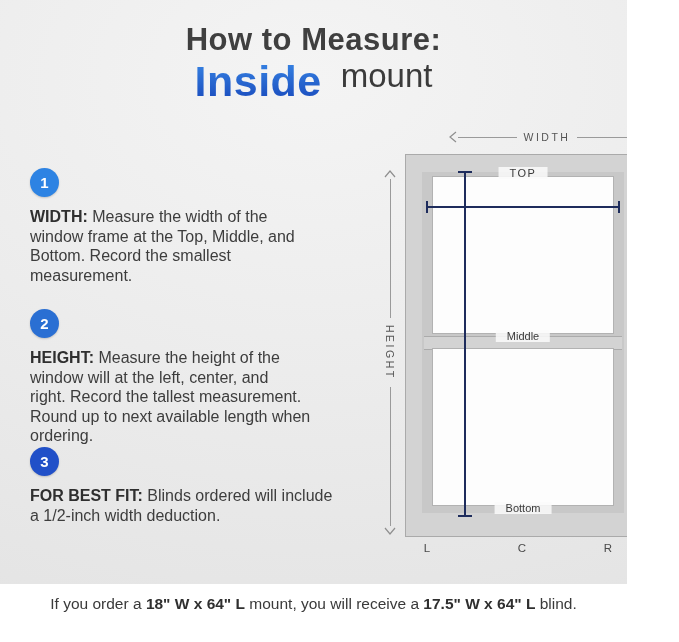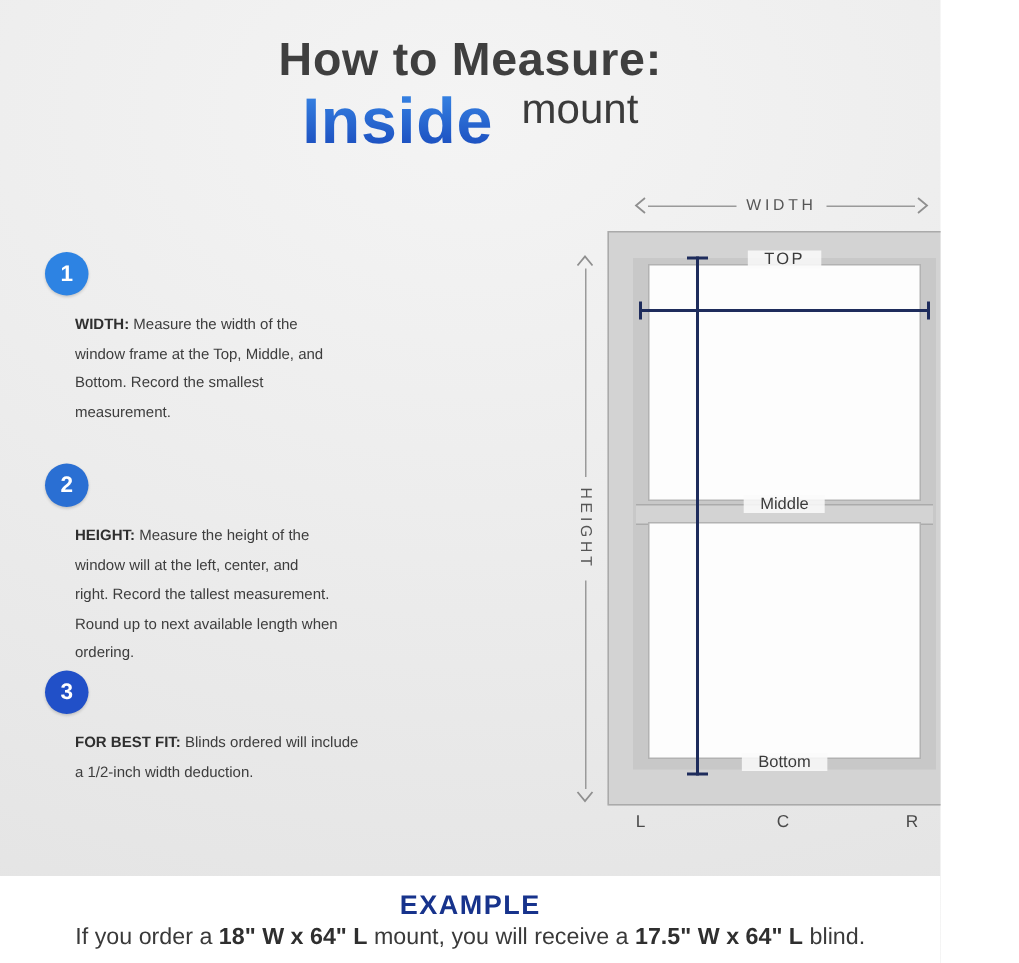--- a/index.html
+++ b/index.html
@@ -10,40 +10,39 @@
   }
   
   .header{position:absolute;top:22px;left:0;width:100%;text-align:center;}
   .title-line1{font-size:31px;font-weight:600;color:#3f3f3f;letter-spacing:.5px;}
   .title-line2{display:flex;justify-content:center;align-items:flex-start;gap:19px;margin-top:-1px;}
   .title-highlight{
     font-size:43px;font-weight:700;letter-spacing:.5px;color:#1c52c6;
     background:linear-gradient(180deg,#3a8ae8 0%,#1644b8 100%);
     -webkit-background-clip:text;background-clip:text;-webkit-text-fill-color:transparent;
   }
-  .title-suffix{font-size:28px;font-weight:500;color:#3b3b3b;}
+  .title-suffix{font-size:33px;font-weight:500;color:#3b3b3b;}
   
   .step{position:absolute;left:30px;width:345px;}
   .step-1{top:168px;} .step-2{top:309px;} .step-3{top:447px;}
   .step-num{
     width:29px;height:29px;border-radius:50%;background:#2d83e3;color:#fff;
     font-size:15px;font-weight:700;display:flex;align-items:center;justify-content:center;
     box-shadow:0 1px 2px rgba(0,0,0,.18);
   }
   .step-text{
-    margin-top:10px;font-size:10px;line-height:19.5px;color:#3d3d3d;
+    margin-top:10px;font-size:16px;line-height:19.5px;color:#3d3d3d;
     white-space:pre-line;
-    margin-left:20px;
   }
   .step-lead{font-weight:700;color:#2f2f2f;}
   .step-underline{text-underline-offset:3px;}
   
   :root{--measure:#1e2c5c;}
   .indicator{color:#555;font-size:10.5px;letter-spacing:2.5px;font-weight:500;}
-  .width-indicator{position:absolute;left:422px;top:130px;width:198px;height:14px;display:flex;align-items:center;text-align:center;}
+  .width-indicator{position:absolute;left:448px;top:130px;width:198px;height:14px;display:flex;align-items:center;text-align:center;}
   .ind-line{flex:1;height:1px;background:#9a9a9a;}
   .ind-label-h{padding:0 7px;}
   .height-indicator{position:absolute;left:383px;top:169px;width:14px;height:367px;display:flex;flex-direction:column;align-items:center;}
   .ind-vline{flex:1;width:1px;background:#9a9a9a;}
   .ind-label-v{writing-mode:vertical-rl;padding:7px 0;}
   .window{position:absolute;left:405px;top:154px;width:236px;height:383px;background:#d3d3d3;border:1px solid #aaa;box-sizing:border-box;}
   .opening{position:absolute;left:16px;right:16px;top:17px;bottom:23px;background:#c8c8c8;}
   .glass{position:absolute;left:10px;right:10px;background:#fdfdfd;border:1px solid #b2b2b2;box-sizing:border-box;}
   .glass-upper{top:4px;height:158px;}
   .glass-lower{top:176px;height:158px;}
@@ -143,17 +142,16 @@
   <div class="pos-band band-bottom">Bottom</div>
 
   <div class="v-measure"></div>
   <div class="h-measure"></div>
 
   <div class="lcr lcr-l">L</div>
   <div class="lcr lcr-c">C</div>
   <div class="lcr lcr-r">R</div>
 
   <div class="footer">
-    <div class="footer-heading">EXAMPLE</div>
     <div class="footer-line"><span>If you order a </span><b>18" W x 64" L</b><span> mount, you will receive a </span><b>17.5" W x 64" L</b><span> blind.</span></div>
   </div>
 
 </div>
 
 </body></html>

